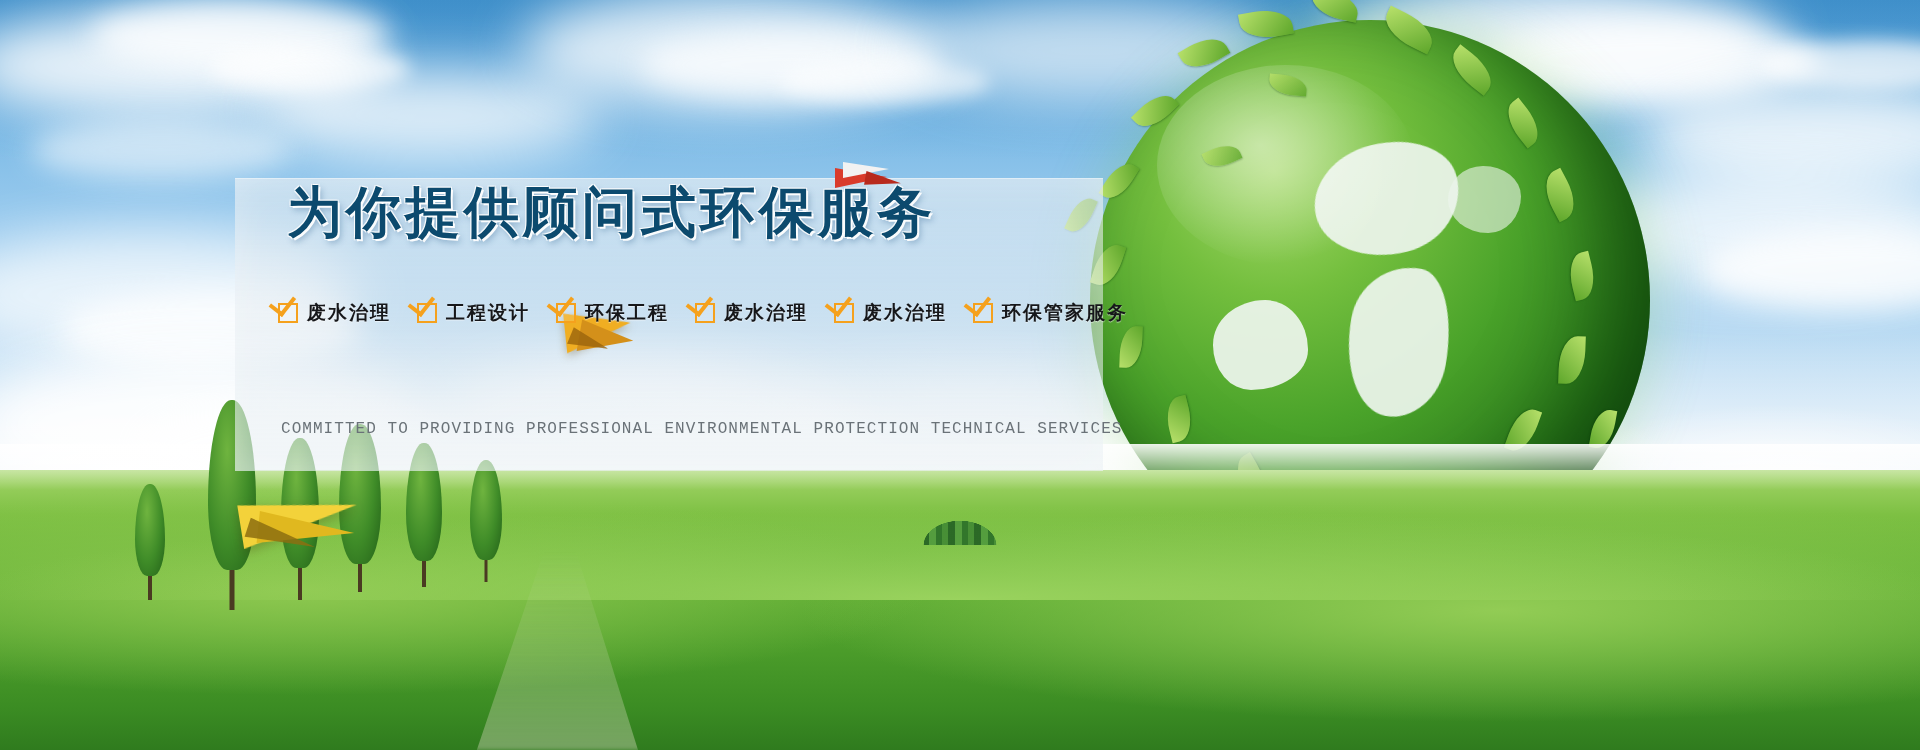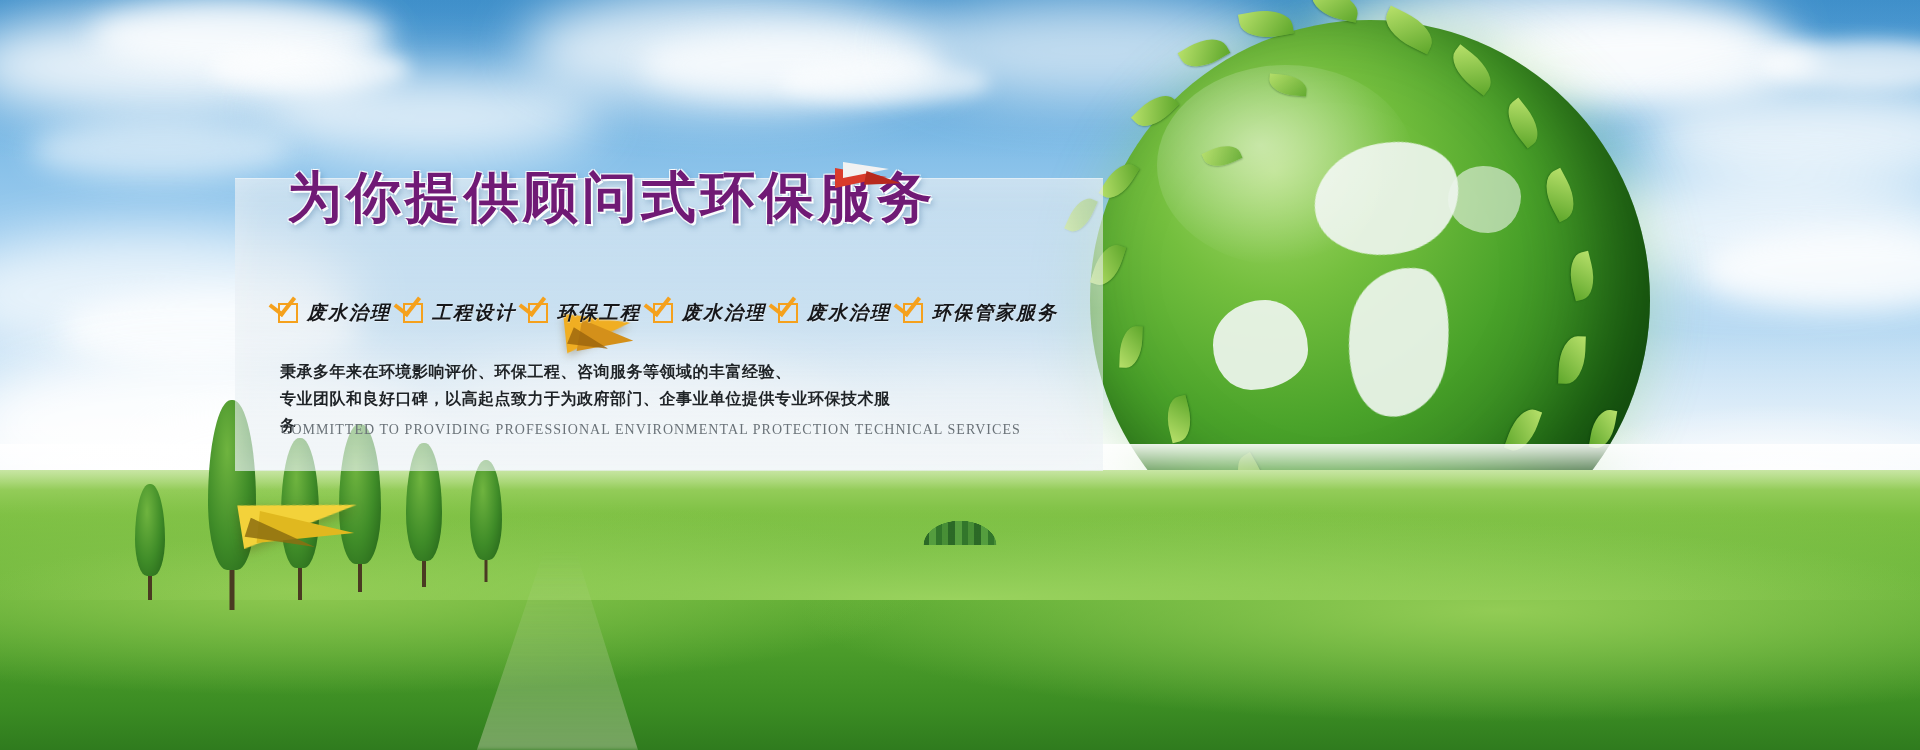--- a/index.html
+++ b/index.html
@@ -37,55 +37,55 @@
   }
 
   
   .glass{position:absolute;left:235px;top:178px;width:868px;height:292px;
     background:linear-gradient(to bottom,rgba(232,238,242,.60),rgba(226,234,240,.48) 45%,rgba(233,240,244,.62));
     border-top:1px solid rgba(255,255,255,.45);
     box-shadow:inset 0 0 40px rgba(255,255,255,.25);
   }
 
   
-  .headline{position:absolute;left:287px;top:165px;
+  .headline{position:absolute;left:287px;top:180px;
     font-size:55px;line-height:64px;font-weight:bold;letter-spacing:4px;
-    color:#701a75;
+    color:#0c4a6e;
     text-shadow:
       2px 2px 0 rgba(255,255,255,.95),
       -1px -1px 0 rgba(255,255,255,.8),
       1px -1px 0 rgba(255,255,255,.8),
       -1px 1px 0 rgba(255,255,255,.8),
       3px 4px 6px rgba(30,80,130,.35);
     white-space:nowrap;
     font-family:"DejaVu Sans","Liberation Sans",sans-serif;
   }
 
   
-  .features{position:absolute;left:278px;top:300px;display:flex;align-items:center;gap:12px;white-space:nowrap;font-style:italic;}
+  .features{position:absolute;left:278px;top:300px;display:flex;align-items:center;gap:26px;white-space:nowrap;}
   .feature{display:flex;align-items:center;gap:9px;}
   .chk{position:relative;width:20px;height:20px;flex:0 0 auto;
     border:2px solid #f5a11d;box-sizing:border-box;background:rgba(255,255,255,.15);}
   .chk::after{content:"";position:absolute;left:2px;top:-5px;width:19px;height:13px;
     border-left:4px solid #f5a11d;border-bottom:4px solid #f5a11d;
     transform:rotate(-52deg);transform-origin:left bottom;}
   .feature .ftxt{font-size:19px;font-weight:bold;color:#16171a;letter-spacing:2px;
     font-family:"DejaVu Sans","Liberation Sans",sans-serif;
     text-shadow:0 1px 1px rgba(255,255,255,.55);}
 
   
   .para{position:absolute;left:280px;top:358px;width:620px;}
   .para div{font-size:16px;line-height:27px;font-weight:bold;color:#1e2327;letter-spacing:.5px;
     font-family:"DejaVu Sans","Liberation Sans",sans-serif;
     text-shadow:0 1px 1px rgba(255,255,255,.6);}
 
   
   .eng{position:absolute;left:281px;top:421px;}
-  .eng div{font-size:14px;line-height:17px;color:#6a7278;letter-spacing:1.05px;
-    font-family:Liberation Serif, serif;}
+  .eng div{font-size:16px;line-height:17px;color:#6a7278;letter-spacing:1.05px;
+    font-family:Liberation Mono, monospace;}
 
   
   .globe-wrap{position:absolute;left:1090px;top:20px;width:560px;height:560px;}
   .globe{position:absolute;inset:0;border-radius:50%;
     background:
       radial-gradient(circle at 33% 27%, #a6d96a 0%, #74bf3e 22%, #4aa32a 46%, #2c7d1c 70%, #14531a 92%);
     box-shadow:inset -40px -30px 90px rgba(0,40,0,.55), 0 0 60px rgba(120,200,80,.30);
   }
   .globe .cont{position:absolute;background:#eef6ee;border-radius:48% 52% 45% 55%/50% 45% 55% 50%;
     opacity:.92;filter:blur(.3px);}
@@ -310,24 +310,20 @@
     <div class="feature">
       <span class="chk"></span>
       <span class="ftxt">废水治理</span>
     </div>
     <div class="feature">
       <span class="chk"></span>
       <span class="ftxt">环保管家服务</span>
     </div>
   </div>
 
-  <div class="para">
-    <div>秉承多年来在环境影响评价、环保工程、咨询服务等领域的丰富经验、</div>
-    <div>专业团队和良好口碑，以高起点致力于为政府部门、企事业单位提供专业环保技术服务</div>
-  </div>
 
   <div class="eng">
     <div>COMMITTED TO PROVIDING PROFESSIONAL ENVIRONMENTAL PROTECTION TECHNICAL SERVICES</div>
   </div>
 
   <div class="plane redplane">
     <div class="p1"></div>
       <div class="p2"></div>
       <div class="p3"></div>
   </div>

